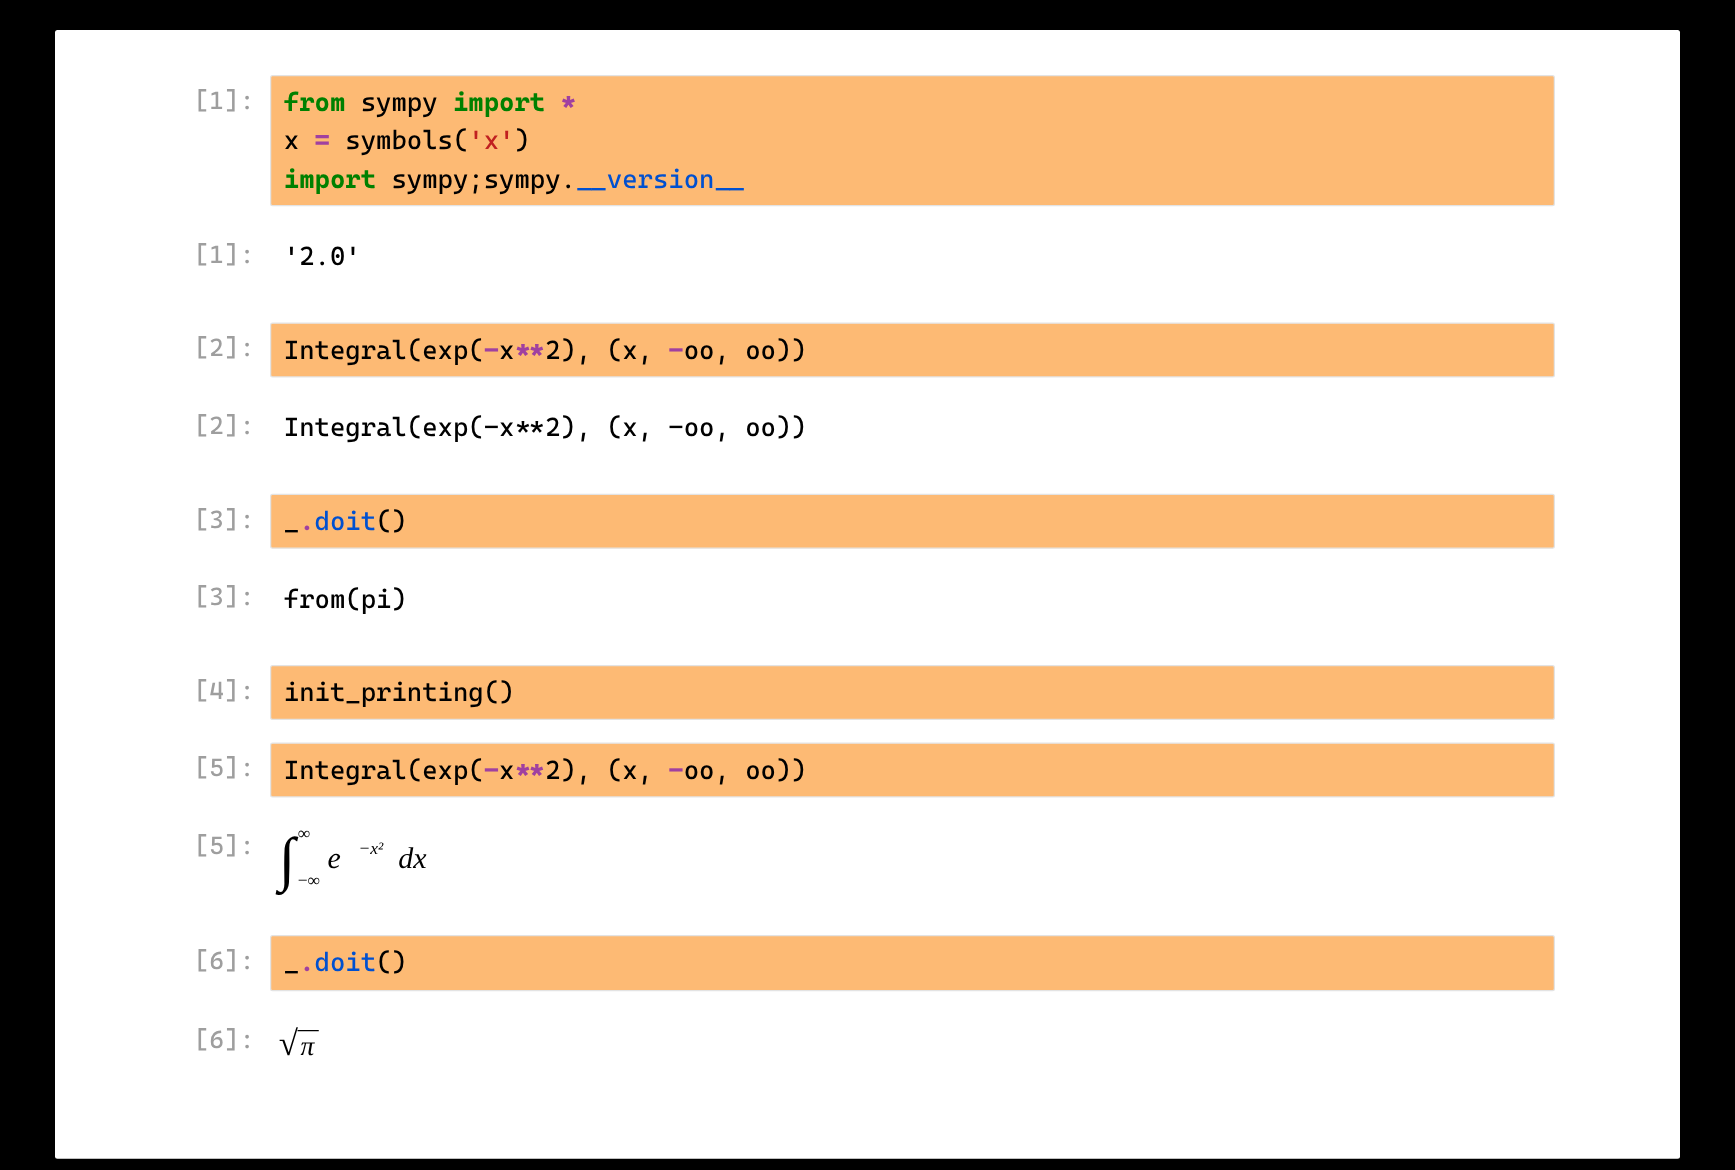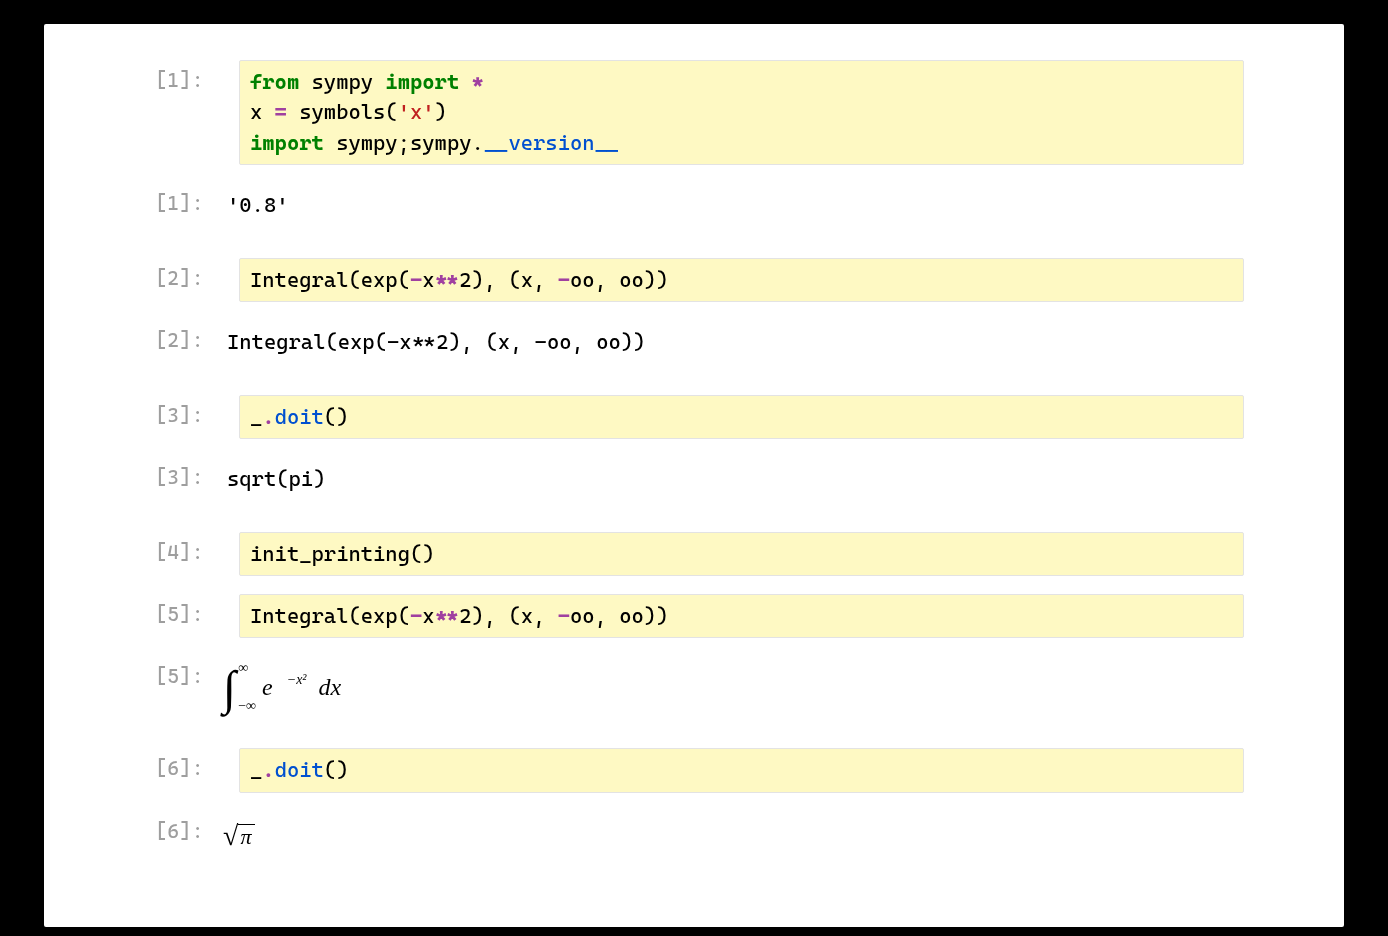--- a/index.html
+++ b/index.html
@@ -39,24 +39,23 @@
     }
     .content {
       flex: 1;
       font-size: 21px;
       line-height: 1.45;
       padding: 6px 10px;
       white-space: pre-wrap;
       border: 1px solid transparent;
     }
     .input .content {
-      background: #fef9c3;
+      background: #fdba74;
       border: 1px solid #e3e3e3;
       border-radius: 2px;
-      margin-left: 23px;
     }
     .output .content {
       color: #000;
     }
     
     .kw { color: #008000; font-weight: bold; }
     .op { color: #a040a0; font-weight: bold; }
     .str { color: #c02020; }
     .fn { color: #0050d0; }
     .attr { color: #0050d0; }
@@ -102,37 +101,37 @@
 
 <div class="notebook">
 <div class="cell input">
       <div class="prompt">[1]:</div>
       <div class="content"><span class="kw">from</span><span class="plain"> sympy </span><span class="kw">import</span><span class="plain"> </span><span class="op">*</span>
 <span class="plain">x </span><span class="op">=</span><span class="plain"> symbols(</span><span class="str">'x'</span><span class="plain">)</span>
 <span class="kw">import</span><span class="plain"> sympy;sympy.</span><span class="attr">__version__</span></div>
     </div>
     <div class="cell output">
       <div class="prompt">[1]:</div>
-      <div class="content">'0.8'</div>
+      <div class="content">'2.0'</div>
     </div>
     <div class="cell input">
       <div class="prompt">[2]:</div>
       <div class="content"><span class="plain">Integral(exp(</span><span class="op">-</span><span class="plain">x</span><span class="op">**</span><span class="plain">2), (x, </span><span class="op">-</span><span class="plain">oo, oo))</span></div>
     </div>
     <div class="cell output">
       <div class="prompt">[2]:</div>
       <div class="content">Integral(exp(-x**2), (x, -oo, oo))</div>
     </div>
     <div class="cell input">
       <div class="prompt">[3]:</div>
       <div class="content"><span class="plain">_</span><span class="op">.</span><span class="fn">doit</span><span class="plain">()</span></div>
     </div>
     <div class="cell output">
       <div class="prompt">[3]:</div>
-      <div class="content">sqrt(pi)</div>
+      <div class="content">from(pi)</div>
     </div>
     <div class="cell input">
       <div class="prompt">[4]:</div>
       <div class="content"><span class="plain">init_printing()</span></div>
     </div>
     <div class="cell input">
       <div class="prompt">[5]:</div>
       <div class="content"><span class="plain">Integral(exp(</span><span class="op">-</span><span class="plain">x</span><span class="op">**</span><span class="plain">2), (x, </span><span class="op">-</span><span class="plain">oo, oo))</span></div>
     </div>
     <div class="cell output">

